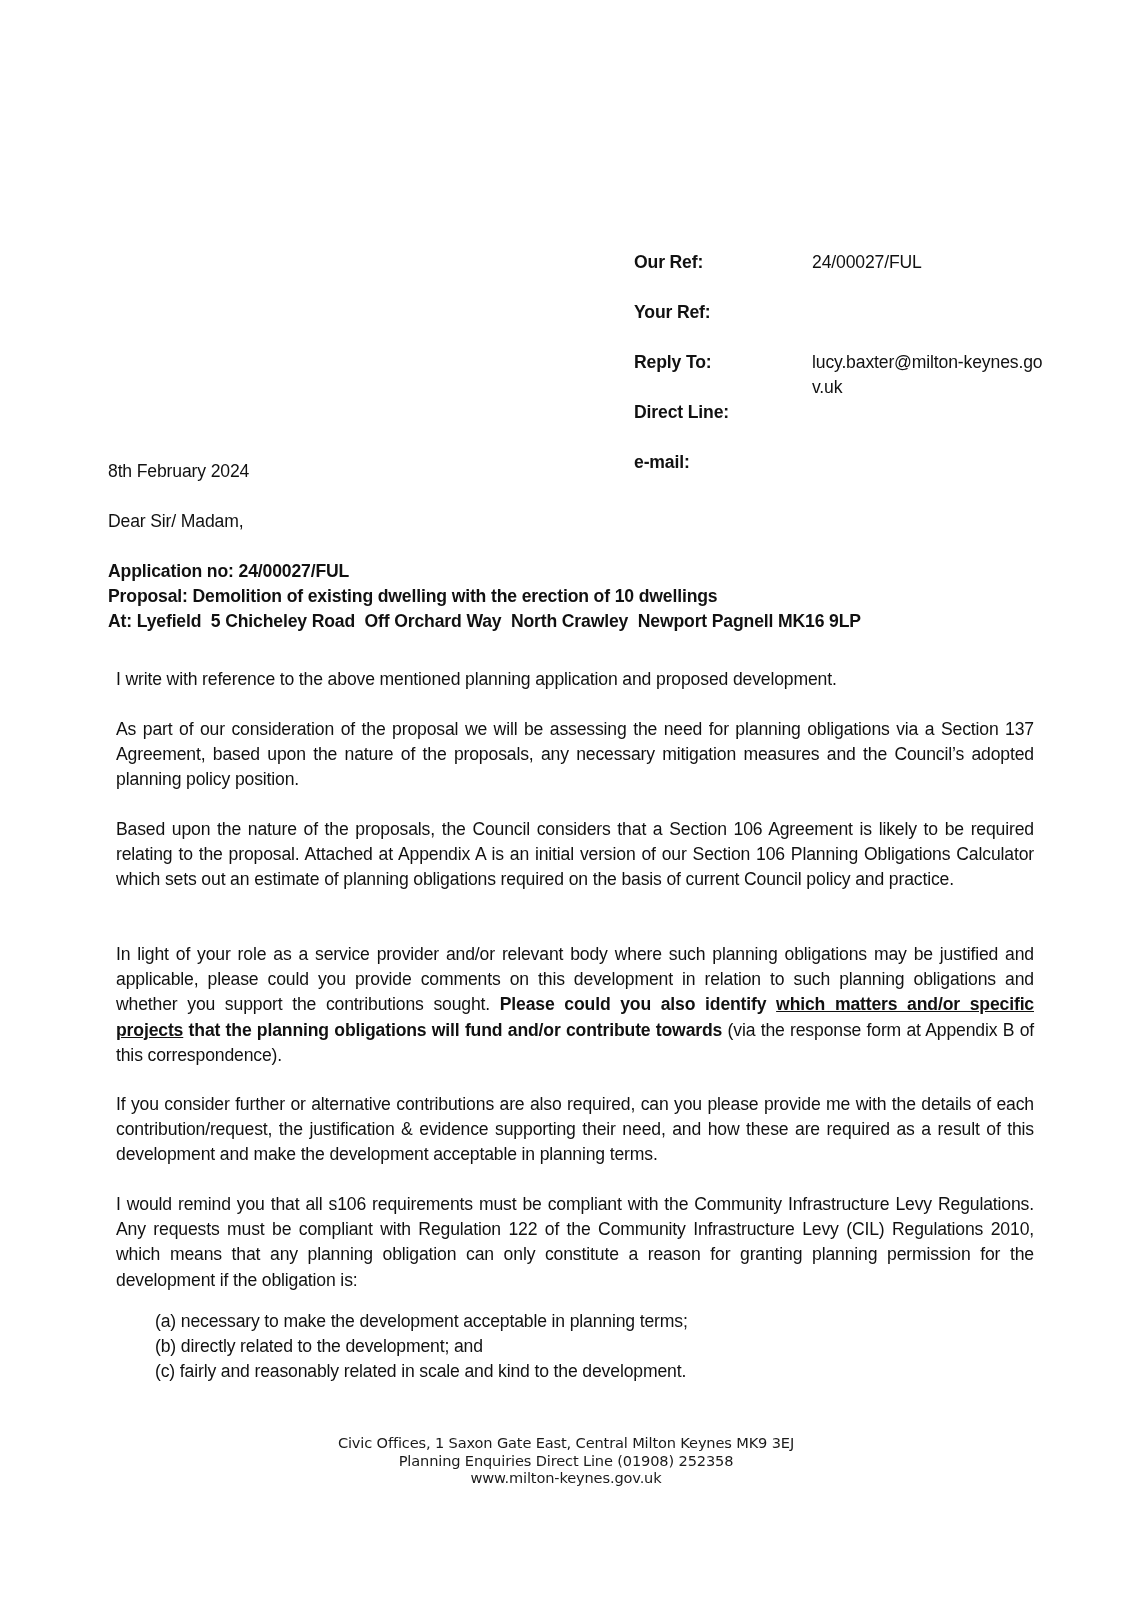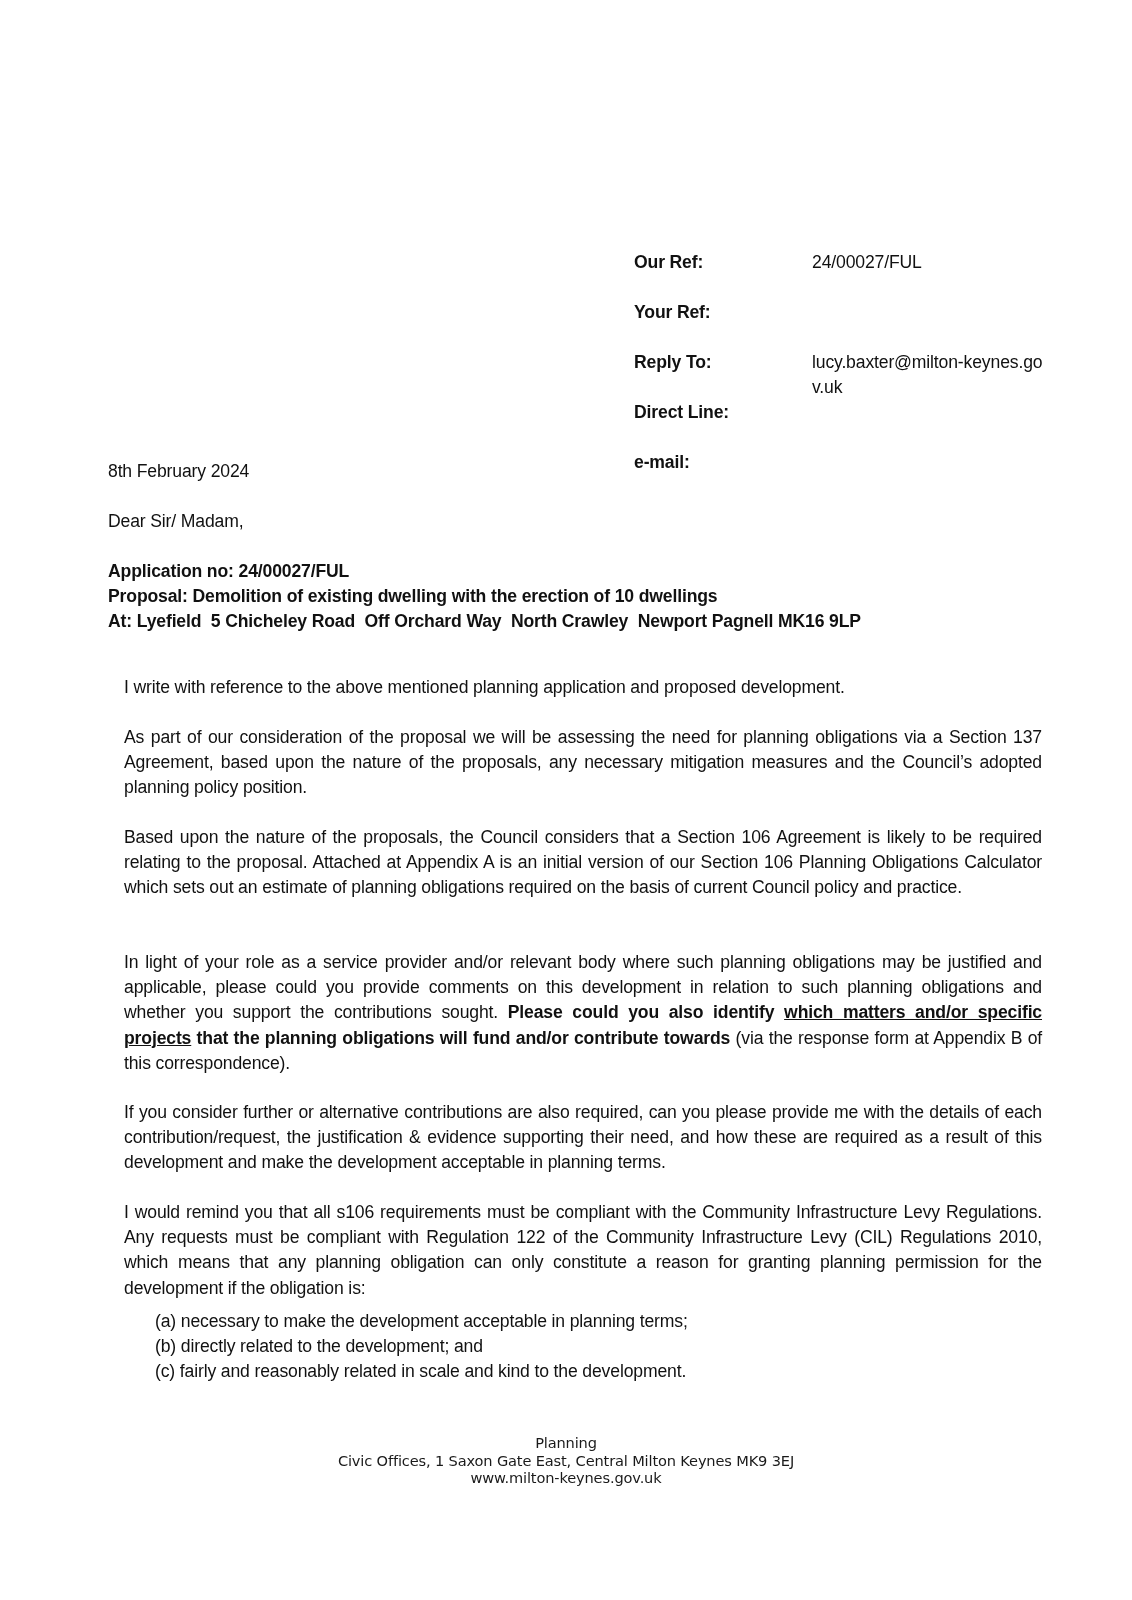--- a/index.html
+++ b/index.html
@@ -56,21 +56,21 @@
       position: absolute;
       left: 108px;
       width: 918px;
       line-height: 25.2px;
     }
     .salutation { top: 509px; }
     .app-block { top: 559px; font-weight: bold; }
     .app-block div { white-space: pre; }
     .para {
       text-align: justify;
-      margin: 16px;
+      margin: 8px;
     }
     .p1 { top: 659px; }
     .p2 { top: 709px; }
     .p3 { top: 809px; }
     .p4 { top: 934px; }
     .p5 { top: 1084px; }
     .p6 { top: 1184px; }
     .criteria {
       position: absolute;
       left: 155px;
@@ -141,18 +141,18 @@
   <p class="body-text para p5">If you consider further or alternative contributions are also required, can you please provide me with the details of each contribution/request, the justification &amp; evidence supporting their need, and how these are required as a result of this development and make the development acceptable in planning terms.</p>
   <p class="body-text para p6">I would remind you that all s106 requirements must be compliant with the Community Infrastructure Levy Regulations. Any requests must be compliant with Regulation 122 of the Community Infrastructure Levy (CIL) Regulations 2010, which means that any planning obligation can only constitute a reason for granting planning permission for the development if the obligation is:</p>
 
   <ul class="criteria">
     <li>(a) necessary to make the development acceptable in planning terms;</li>
     <li>(b) directly related to the development; and</li>
     <li>(c) fairly and reasonably related in scale and kind to the development.</li>
   </ul>
 
   <div class="footer">
-    <div>Planning</div>
     <div>Civic Offices, 1 Saxon Gate East, Central Milton Keynes MK9 3EJ</div>
+    <div>Planning Enquiries Direct Line (01908) 252358</div>
     <div>www.milton-keynes.gov.uk</div>
   </div>
 
 </div>
 
 </body></html>

